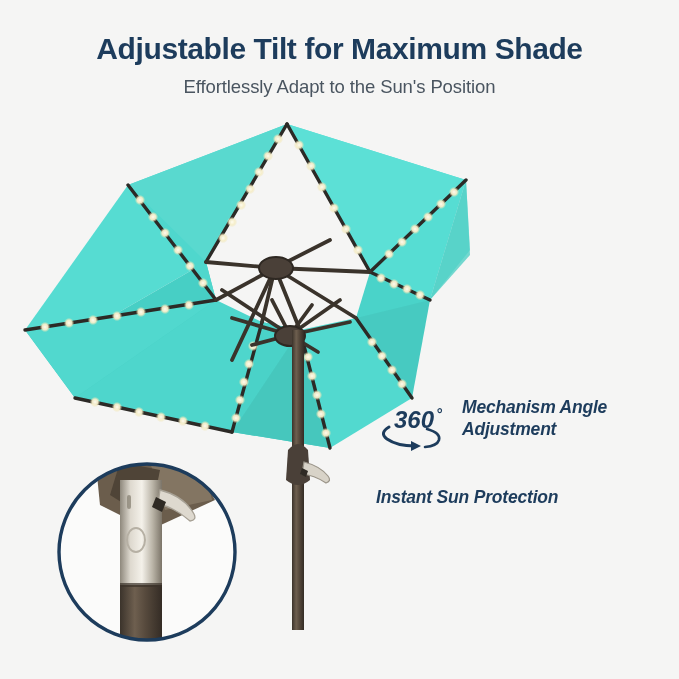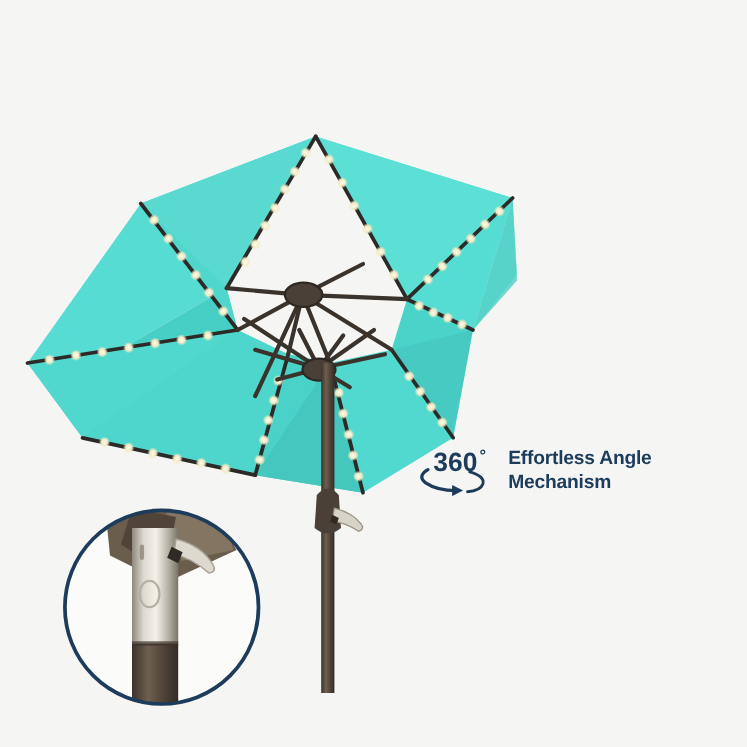--- a/index.html
+++ b/index.html
@@ -56,23 +56,23 @@
 
   
   .features {
     position: absolute;
     left: 372px;
     top: 396px;
     width: 300px;
   }
   .feature {
     display: flex;
-    align-items: center;
     margin-bottom: 28px;
     min-height: 62px;
+    font-style: italic;
   }
   .feature-icon {
     width: 84px;
     flex: 0 0 84px;
     display: flex;
     align-items: center;
     justify-content: center;
   }
   .feature-label {
     font-size: 17.5px;
@@ -82,20 +82,24 @@
     letter-spacing: -0.2px;
     margin-left: 6px;
   }
   .f-spf .feature-label { margin-left: 4px; }
 </style>
 </head>
 <body>
 
 <div class="stage">
 
+  <div class="header">
+    <h1 class="title">Adjustable Tilt for Maximum Shade</h1>
+    <p class="subtitle">Effortlessly Adapt to the Sun's Position</p>
+  </div>
 
   <svg class="product" viewBox="0 0 679 679">
     <defs>
       <linearGradient id="poleGrad" x1="0" y1="0" x2="1" y2="0">
         <stop offset="0%" stop-color="#3b332b"></stop>
         <stop offset="35%" stop-color="#6e5f4f"></stop>
         <stop offset="60%" stop-color="#574a3d"></stop>
         <stop offset="100%" stop-color="#342c25"></stop>
       </linearGradient>
       <linearGradient id="chromeGrad" x1="0" y1="0" x2="1" y2="0">
@@ -296,21 +300,22 @@
     <div class="feature f-360">
       <div class="feature-icon">
         <svg width="78" height="48" viewBox="0 0 78 48">
           <text x="39" y="25" text-anchor="middle" font-family="'Liberation Sans', sans-serif" font-size="24" font-weight="bold" fill="#1d3c5c">360</text>
           <text x="64" y="16" text-anchor="middle" font-family="'Liberation Sans', sans-serif" font-size="15" font-weight="bold" fill="#1d3c5c">°</text>
           <path d="M14,24 q-10,6 -2,12 q10,7 28,7" fill="none" stroke="#1d3c5c" stroke-width="3" stroke-linecap="round"></path>
           <path d="M36,38 l10,5 l-10,5 z" fill="#1d3c5c"></path>
           <path d="M52,26 q14,4 12,11 q-2,6 -14,7" fill="none" stroke="#1d3c5c" stroke-width="2.6" stroke-linecap="round"></path>
         </svg>
       </div>
-      <div class="feature-label">Effortless Angle Mechanism</div>
+      <div class="feature-label">Mechanism Angle Adjustment</div>
     </div>
 
     <div class="feature f-spf">
+      <div class="feature-label">Instant Sun Protection</div>
     </div>
 
 
   </div>
 </div>
 
 </body></html>

